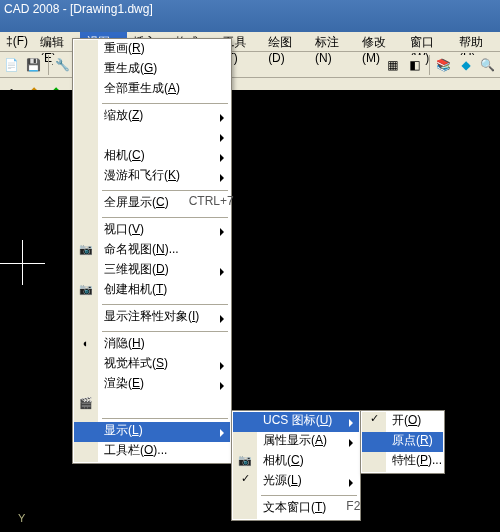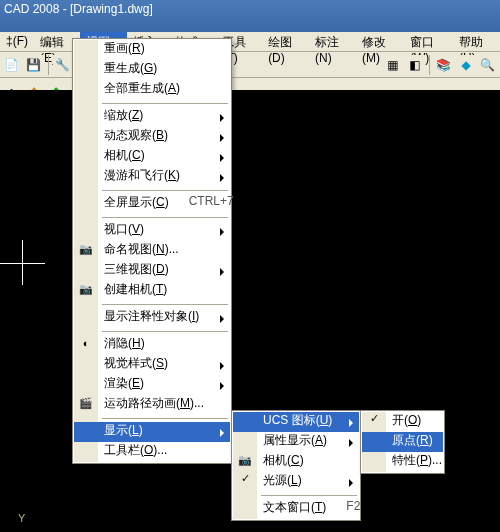--- a/index.html
+++ b/index.html
@@ -89,21 +89,20 @@
       </div>
       <div class="mi">
         <span>全部重生成(<u>A</u>)</span>
       </div>
       <div class="sep"></div>
       <div class="mi">
         <span>缩放(<u>Z</u>)</span>
         <span class="arrow"></span>
       </div>
       <div class="mi">
-        <span>动态观察(<u>B</u>)</span>
         <span class="arrow"></span>
       </div>
       <div class="mi">
         <span>相机(<u>C</u>)</span>
         <span class="arrow"></span>
       </div>
       <div class="mi">
         <span>漫游和飞行(<u>K</u>)</span>
         <span class="arrow"></span>
       </div>
@@ -142,21 +141,20 @@
       <div class="mi">
         <span>视觉样式(<u>S</u>)</span>
         <span class="arrow"></span>
       </div>
       <div class="mi">
         <span>渲染(<u>E</u>)</span>
         <span class="arrow"></span>
       </div>
       <div class="mi">
         <span class="icon">🎬</span>
-        <span>运动路径动画(<u>M</u>)...</span>
       </div>
       <div class="sep"></div>
       <div class="mi hl">
         <span>显示(<u>L</u>)</span>
         <span class="arrow"></span>
       </div>
       <div class="mi">
         <span>工具栏(<u>O</u>)...</span>
       </div>
     </div>

